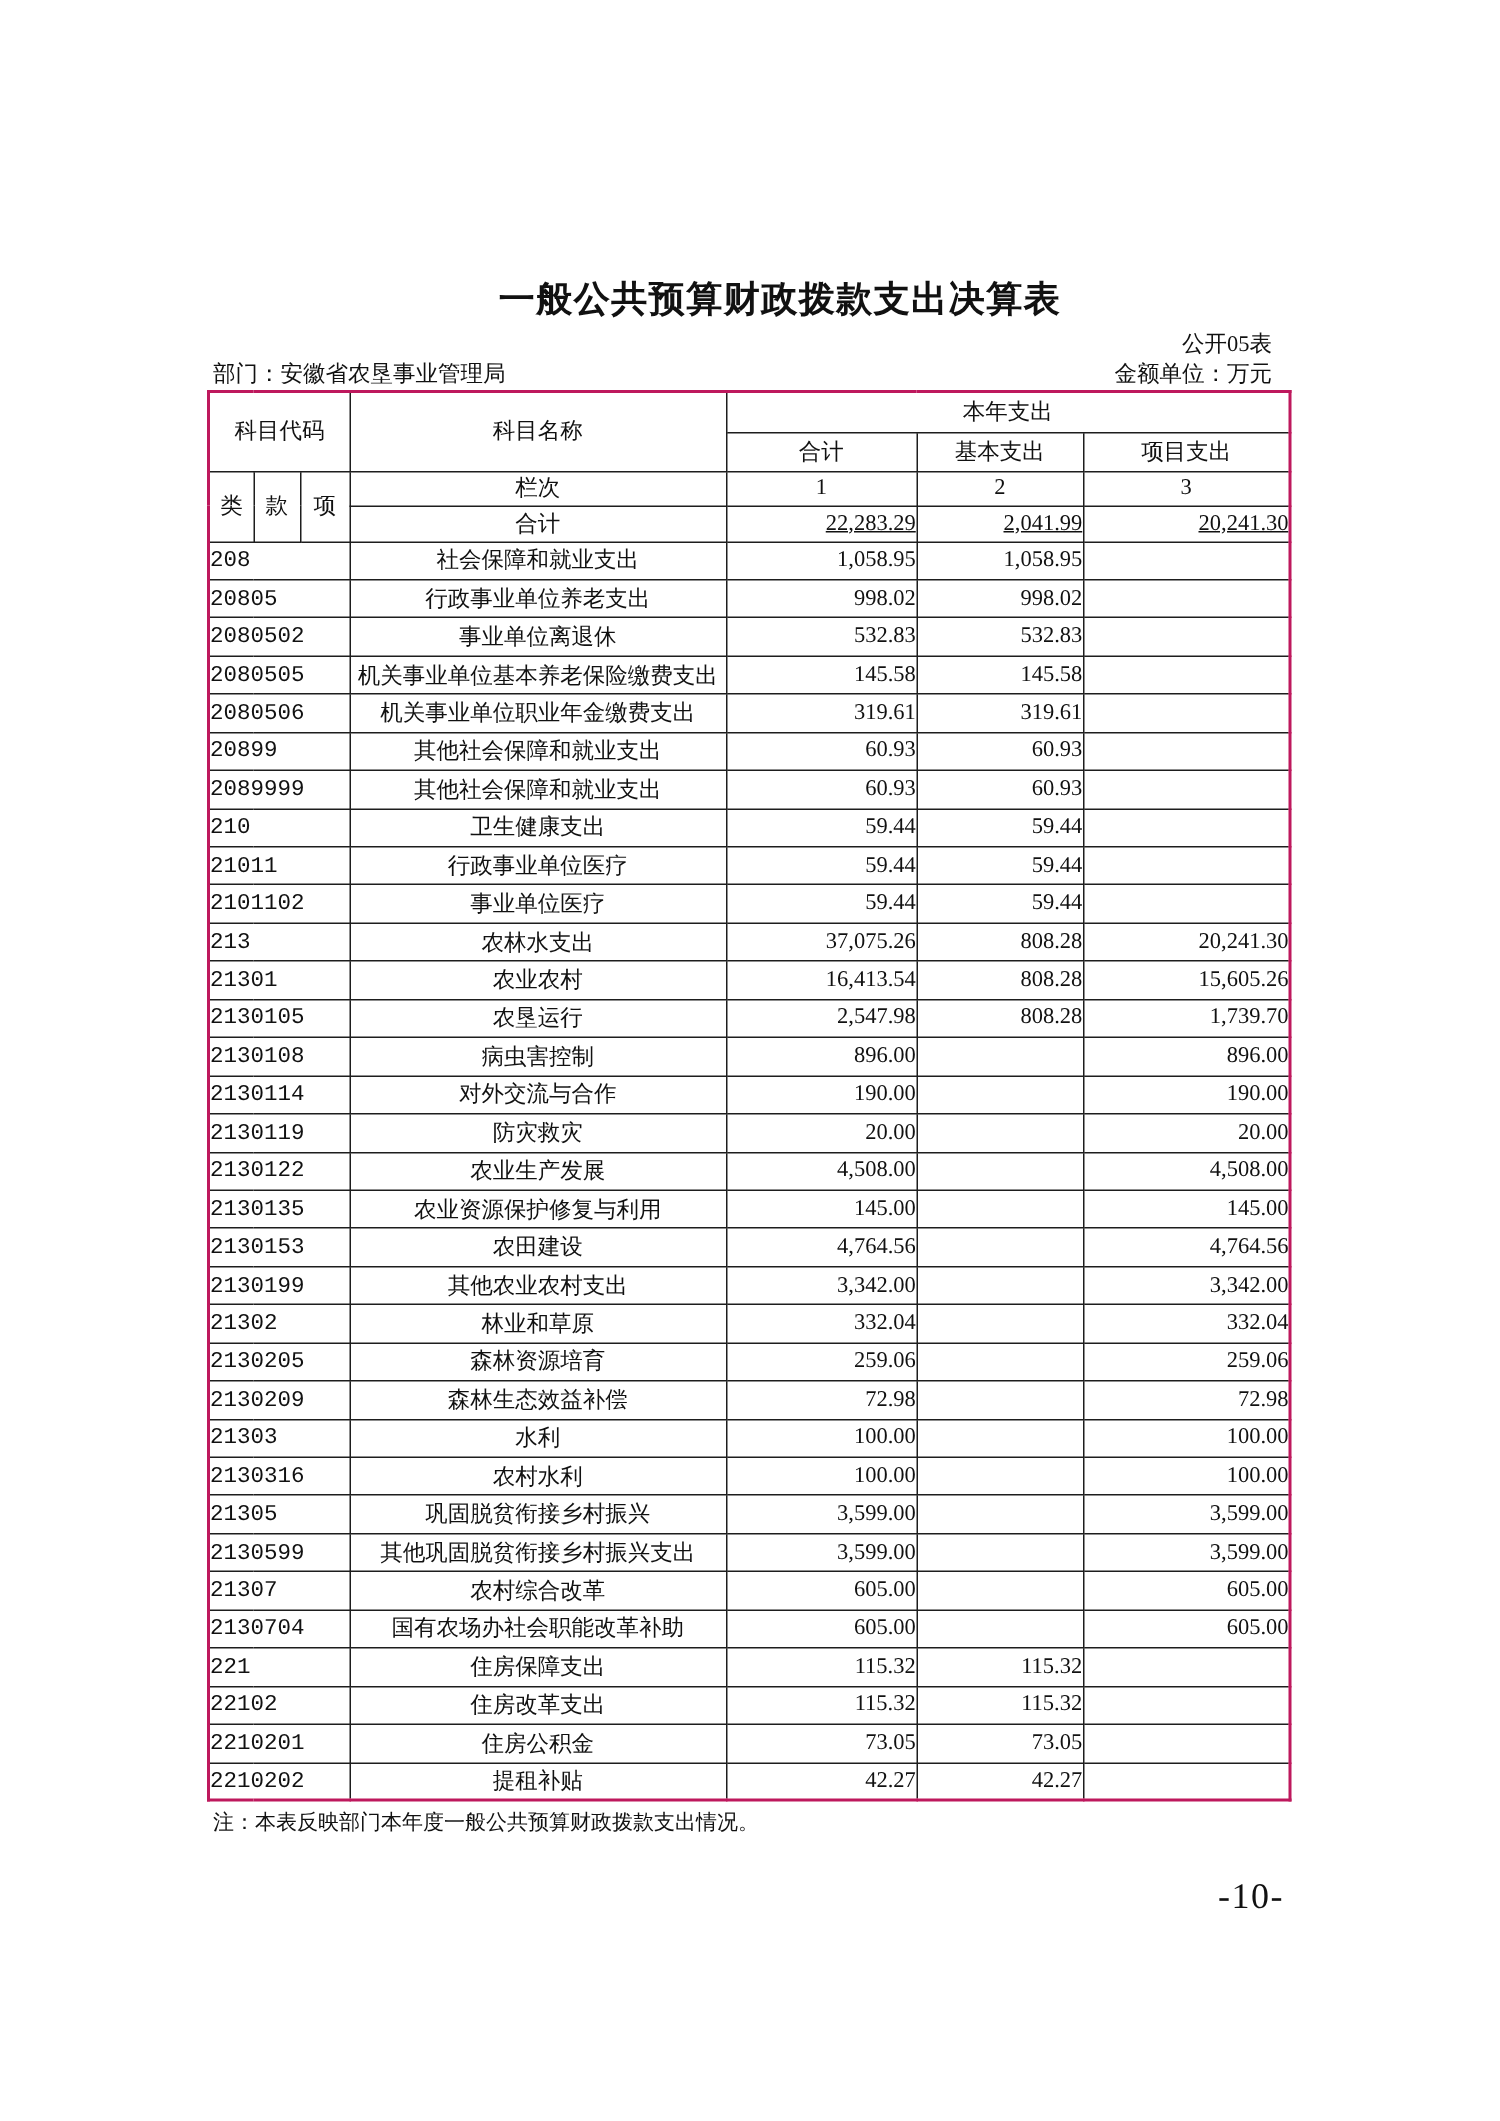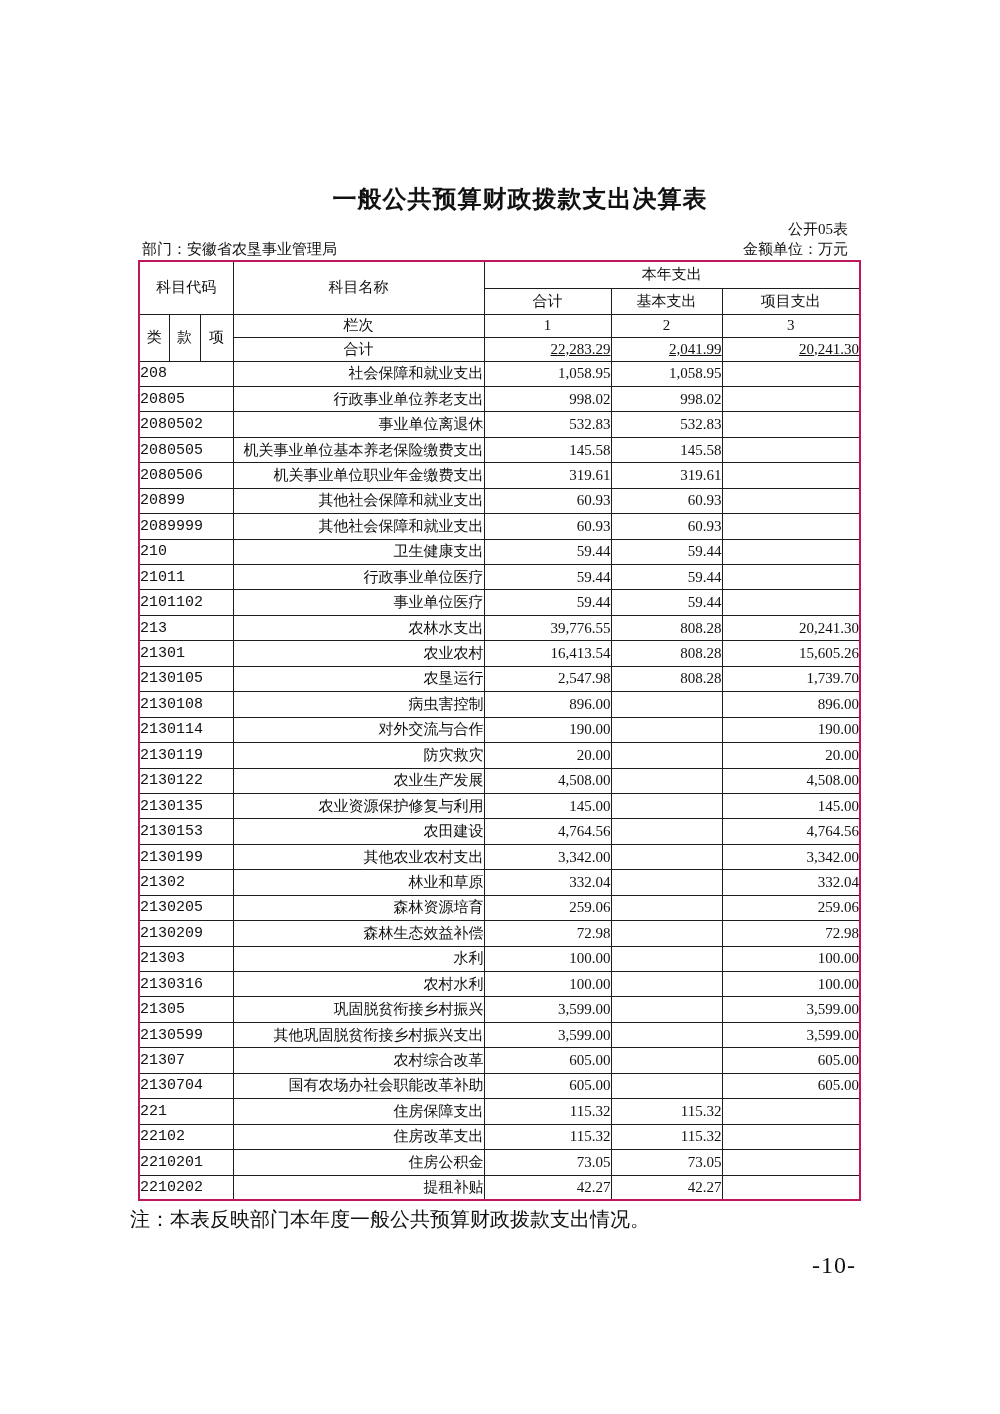--- a/index.html
+++ b/index.html
@@ -58,28 +58,28 @@
     white-space: nowrap;
     vertical-align: middle;
   }
   thead th { text-align: center; }
   thead tr.hr1 { height: 27px; }
   thead tr.hr2 { height: 26px; }
   thead tr.hr3 { height: 23px; }
   thead tr.hr4 { height: 24px; }
   tbody tr { height: 25.45px; }
   td.code { text-align: left; padding-left: 6px; font-family: Liberation Mono, monospace; }
-  td.name { text-align: right; padding-left: 8px; }
+  td.name { text-align: center; padding-left: 8px; }
   td.num  { text-align: right; padding-right: 11px; }
   th.num  { text-align: right; padding-right: 11px; font-size: 15px; text-decoration: underline; }
   .note {
     position: absolute;
     top: 1206px;
-    left: 130px;
-    font-size: 20px;
+    left: 142px;
+    font-size: 14px;
   }
   .page-number {
     position: absolute;
     top: 1252px;
     left: 812px;
     font-size: 24px;
     letter-spacing: 1px;
     text-align: center;
   }
 </style>
@@ -201,21 +201,21 @@
         <tr>
           <td class="code" colspan="3">2101102</td>
           <td class="name">事业单位医疗</td>
           <td class="num">59.44</td>
           <td class="num">59.44</td>
           <td class="num"></td>
         </tr>
         <tr>
           <td class="code" colspan="3">213</td>
           <td class="name">农林水支出</td>
-          <td class="num">39,776.55</td>
+          <td class="num">37,075.26</td>
           <td class="num">808.28</td>
           <td class="num">20,241.30</td>
         </tr>
         <tr>
           <td class="code" colspan="3">21301</td>
           <td class="name">农业农村</td>
           <td class="num">16,413.54</td>
           <td class="num">808.28</td>
           <td class="num">15,605.26</td>
         </tr>

